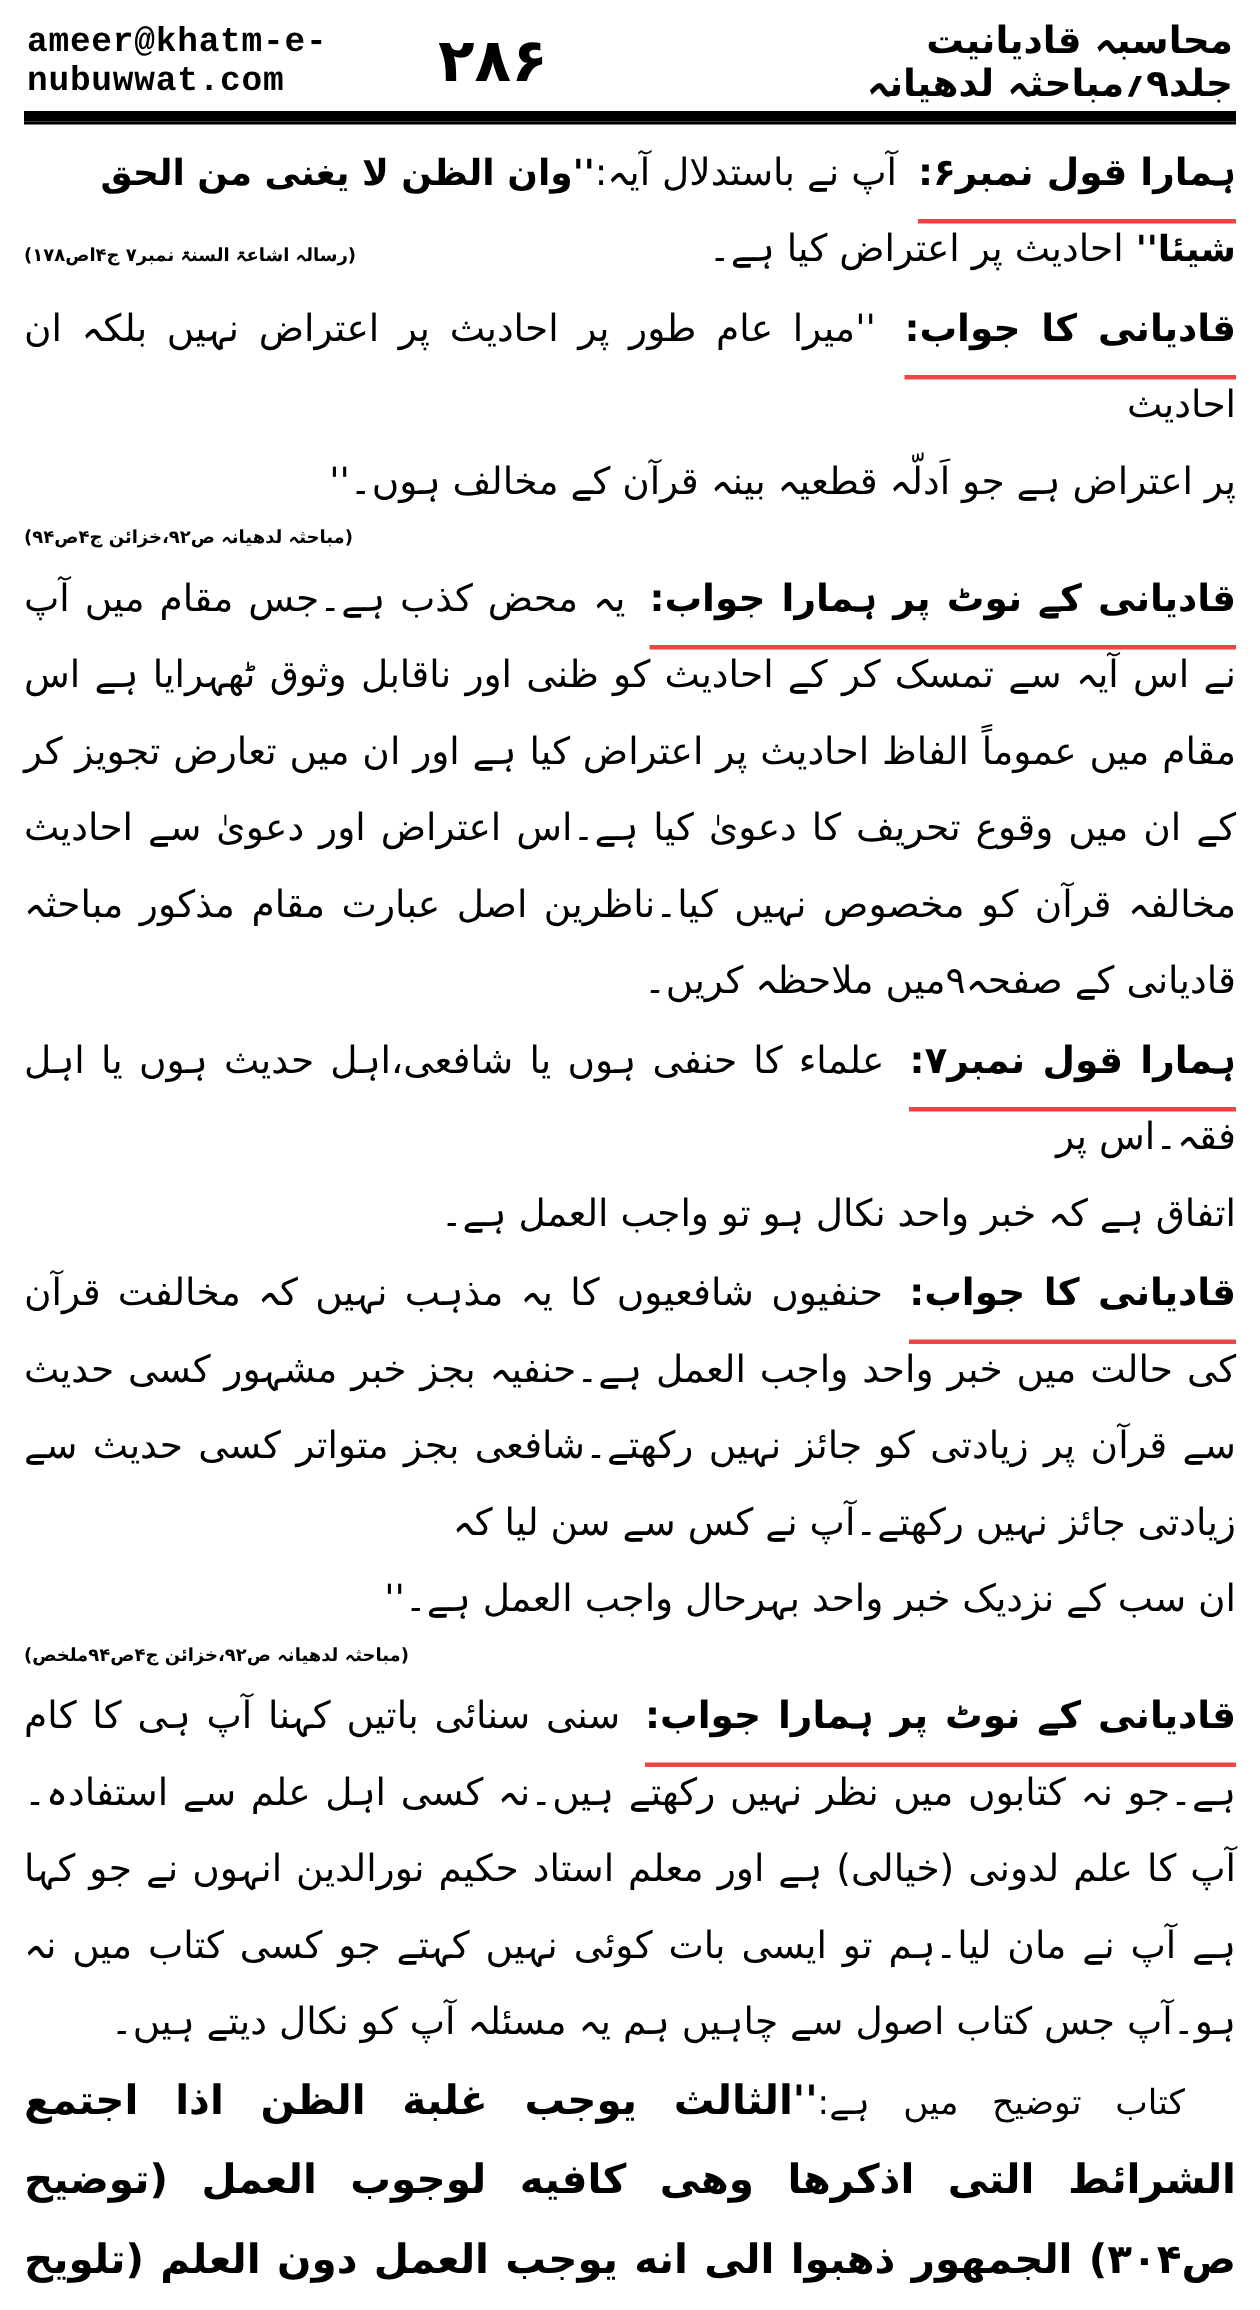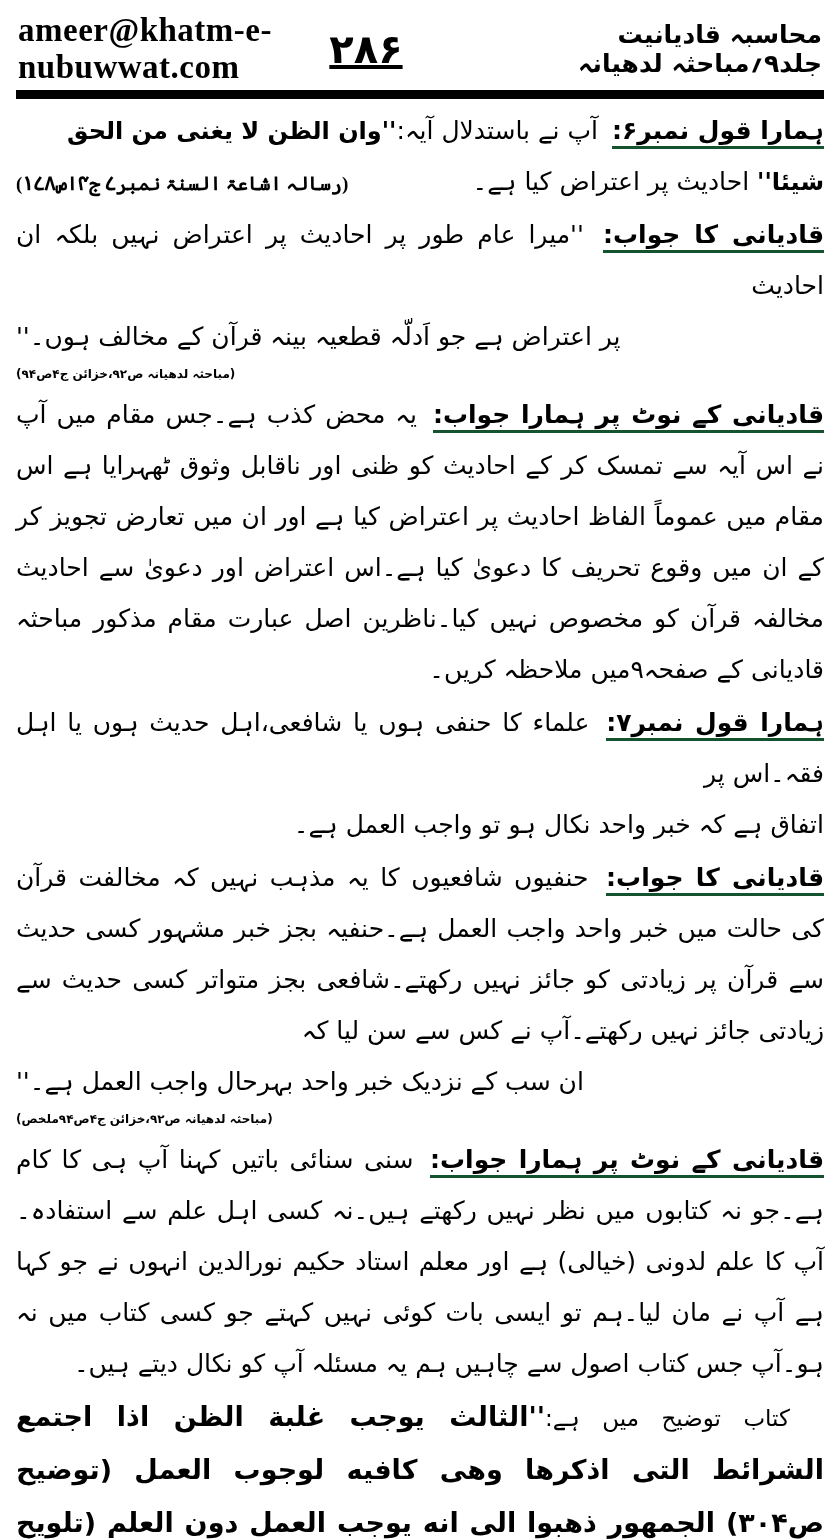--- a/index.html
+++ b/index.html
@@ -14,56 +14,55 @@
     padding: 6px 16px 0 16px;
     display: flex; flex-direction: column;
     background: #fff;
   }
   
   .hdr {
     display: flex; align-items: center; justify-content: space-between;
     direction: ltr; padding: 6px 2px 2px 2px;
   }
   .hdr .email {
-    font-family: Liberation Serif, serif;
-    font-weight: 700; font-size: 33px; letter-spacing: 0.5px;
+    font-family: Liberation Mono, monospace;
+    font-weight: 700; font-size: 23px; letter-spacing: 0.5px;
   }
   .hdr .pageno {
     font-size: 40px; font-weight: 700; line-height: 1;
     margin-right: 120px;
-    text-decoration: underline;
   }
   .hdr .booktitle {
     font-size: 25px; font-weight: 700; direction: rtl;
   }
   .rule-double {
     height: 4px;
     border-top: 7px solid #000;
     border-bottom: 2px solid #000;
     margin: 2px 0 6px 0;
   }
   
   .content { direction: rtl; text-align: justify; }
   .para {
     margin: 0; font-size: 25px; line-height: 2.04; font-weight: 500;
     text-align: justify;
   }
   .h {
     font-weight: 700;
-    border-bottom: 3px solid #14532d;
-    padding-bottom: 1px;
+    border-bottom: 3px solid #ef4444;
+    padding-bottom: 17px;
     margin-left: 6px;
   }
   .ar { font-weight: 700; font-size: 24px; }
-  .center { text-align: left; }
+  .center { text-align: right; }
   .row {
     display: flex; justify-content: space-between; align-items: baseline;
     font-size: 25px; line-height: 2.04; font-weight: 500;
   }
-  .ref { font-size: 19px; font-weight: 700; white-space: nowrap; font-family: Liberation Serif, serif; }
+  .ref { font-size: 12px; font-weight: 700; white-space: nowrap; }
   .ref-line { text-align: left; font-size: 12px; font-weight: 700; line-height: 2.1; }
   .blk { margin-bottom: 2px; }
   .indent { text-indent: 34px; }
   .quote-para { font-size: 27px; font-weight: 700; line-height: 1.95; }
   .quote-para .urdu-intro { font-weight: 500; font-size: 23px; }
 </style>
 </head>
 <body>
 
 <div class="page">

